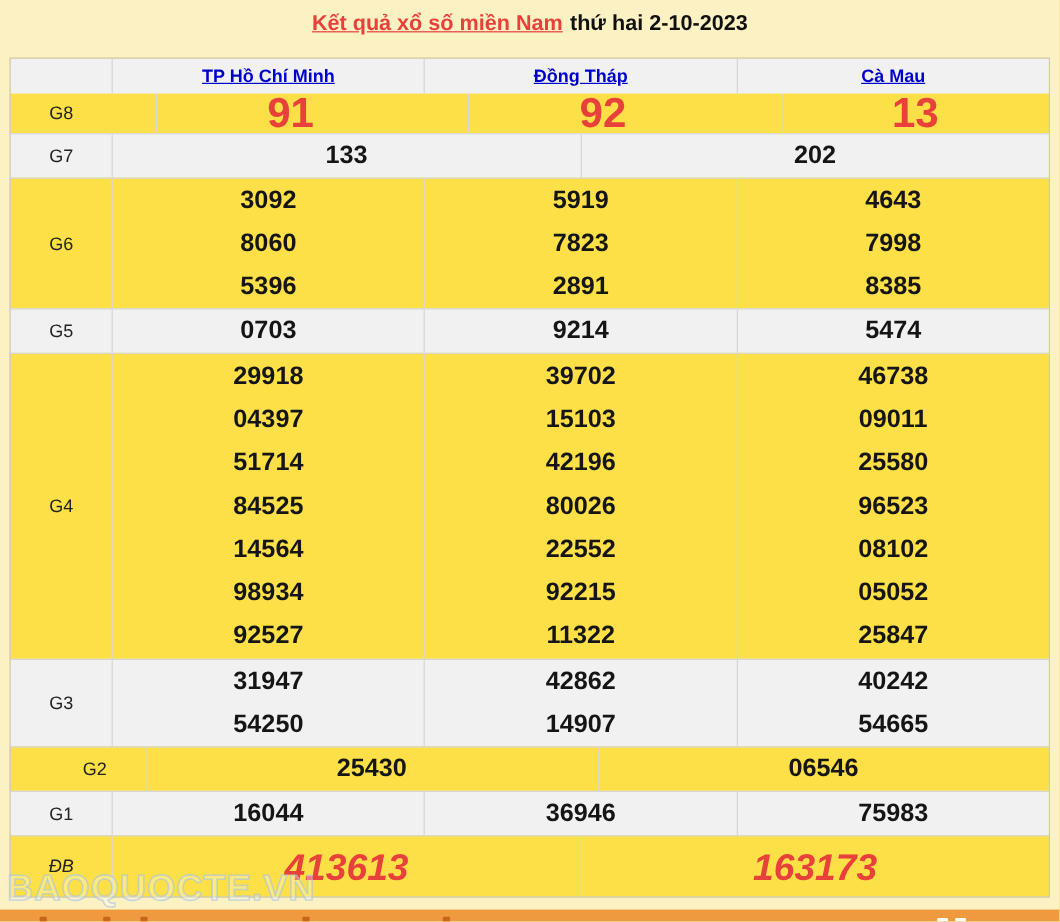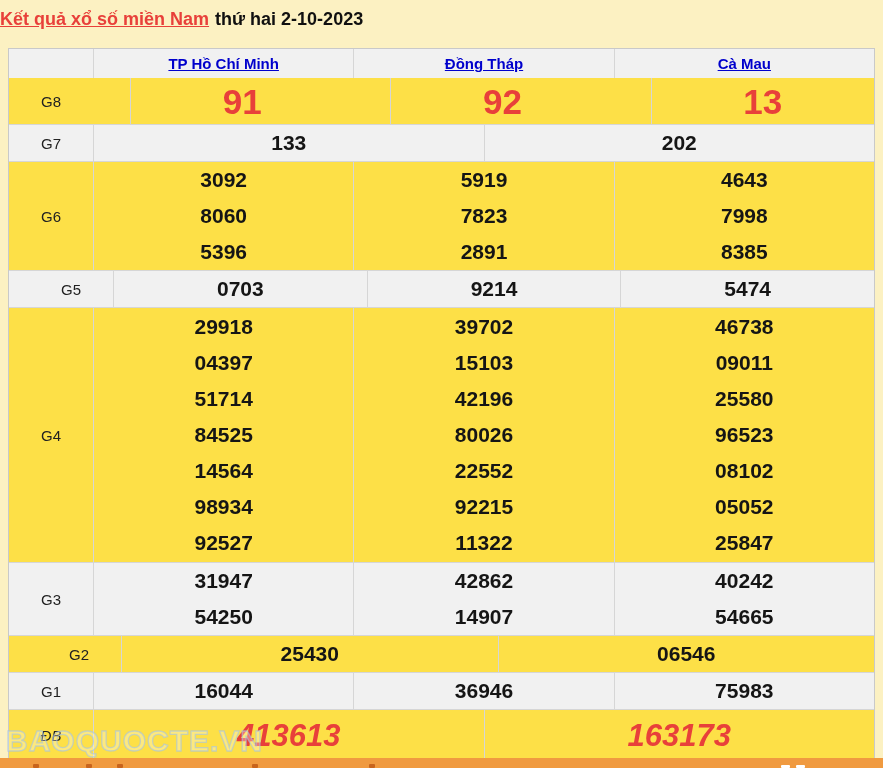--- a/index.html
+++ b/index.html
@@ -7,21 +7,21 @@
     --alt:#f1f1f1; --border:#d6d6d6; --orange:#f09a40;
   }
   *{box-sizing:border-box;margin:0;padding:0}
   html,body{width:883px;height:768px;overflow:hidden}
   body{
     position:relative;background:var(--bg);
     font-family:"Liberation Sans","DejaVu Sans",sans-serif;
   }
   .title{
     position:absolute;top:9px;left:0;width:100%;
-    font-size:18px;font-weight:bold;color:#101010;
+    text-align:center;font-size:18px;font-weight:bold;color:#101010;
   }
   .title a{color:var(--red);text-decoration:underline;cursor:pointer}
   .title .suffix{margin-left:6px}
 
   .table{
     position:absolute;left:8px;top:48px;width:867px;
     border:1px solid #c9c9c9;background:#fde047;
   }
   .trow{display:flex;width:100%}
   .trow + .trow{border-top:1px solid var(--border)}
@@ -70,21 +70,21 @@
 </div>
 
 <div class="table">
   <div class="trow header">
     <div class="cell label"></div>
     <a class="cell vals col-link">TP Hồ Chí Minh</a>
     <a class="cell vals col-link">Đồng Tháp</a>
     <a class="cell vals col-link">Cà Mau</a>
   </div>
   <div id="tbody">
-      <div class="trow hl" style="height: 46px; gap: 37px;">
+      <div class="trow hl" style="height: 33px; gap: 37px;">
         <div class="cell label">G8</div>
         <div class="cell vals">
           <div class="val">91</div>
         </div>
         <div class="cell vals">
           <div class="val">92</div>
         </div>
         <div class="cell vals">
           <div class="val">13</div>
         </div>
@@ -109,21 +109,21 @@
           <div class="val">5919</div>
           <div class="val">7823</div>
           <div class="val">2891</div>
         </div>
         <div class="cell vals">
           <div class="val">4643</div>
           <div class="val">7998</div>
           <div class="val">8385</div>
         </div>
       </div>
-      <div class="trow alt" style="height: 37px; padding-left: 20px;">
+      <div class="trow alt" style="height: 37px;">
         <div class="cell label">G5</div>
         <div class="cell vals">
           <div class="val">0703</div>
         </div>
         <div class="cell vals">
           <div class="val">9214</div>
         </div>
         <div class="cell vals">
           <div class="val">5474</div>
         </div>

